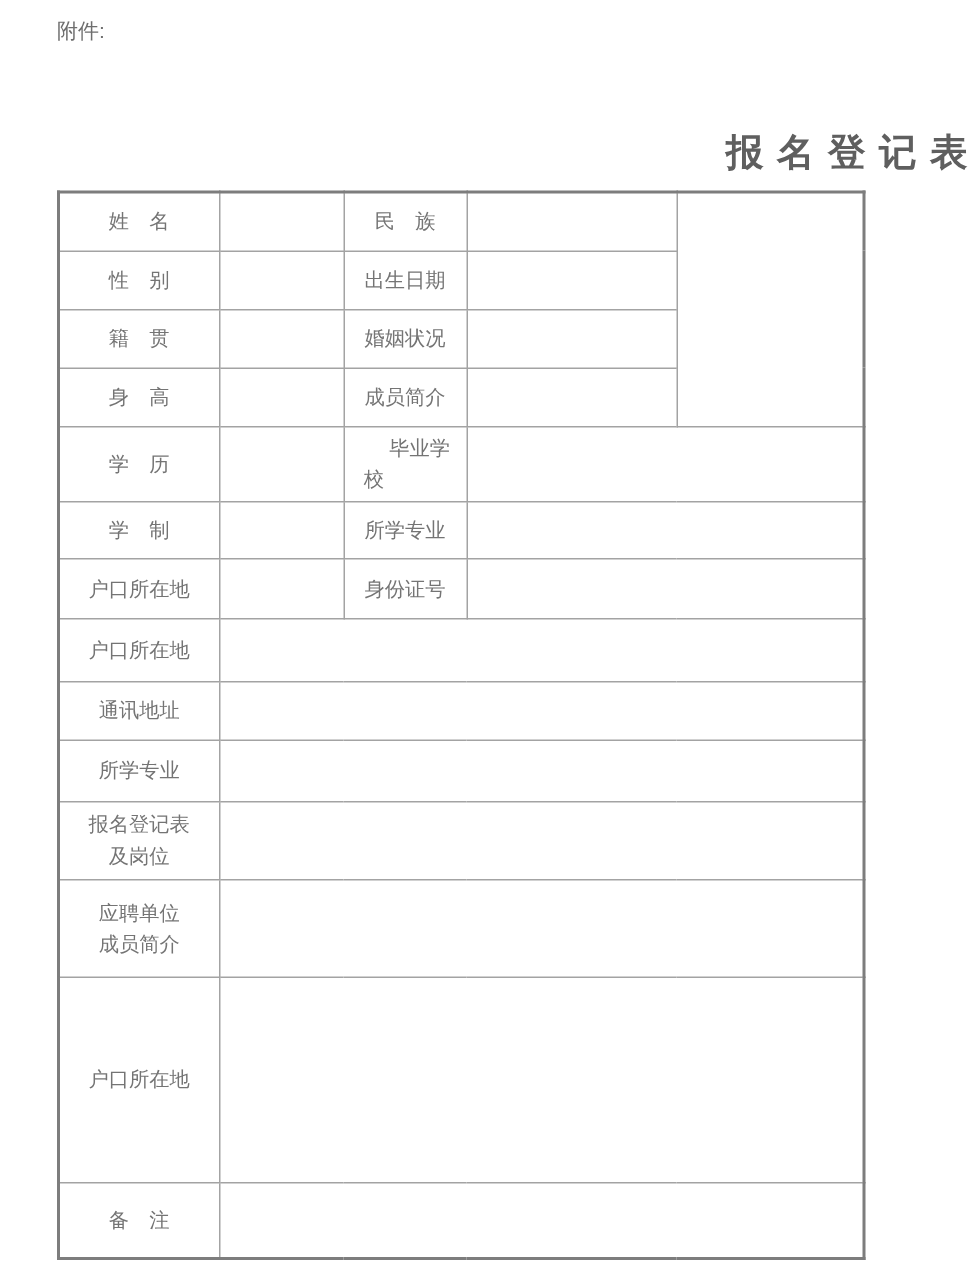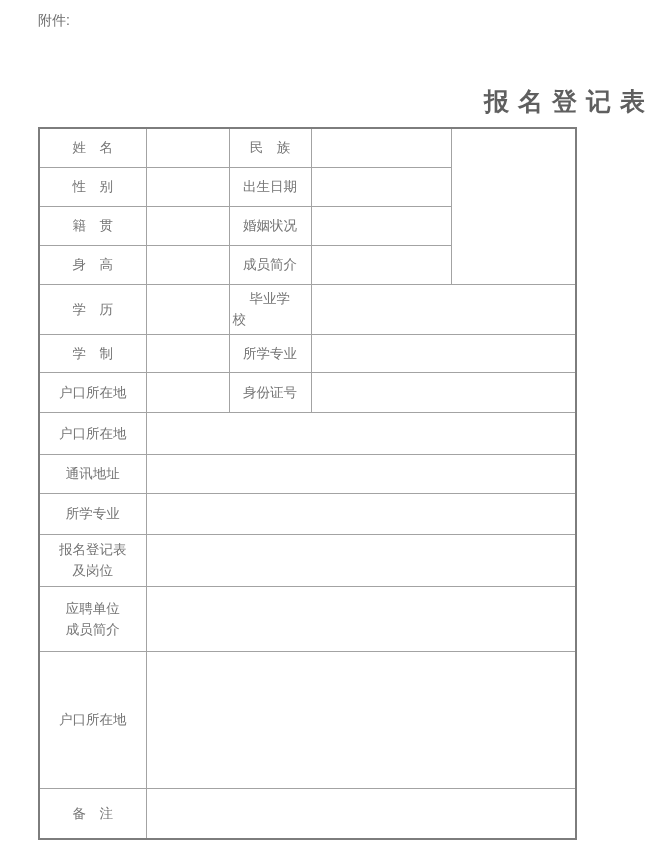--- a/index.html
+++ b/index.html
@@ -58,21 +58,21 @@
     font-size: 13.5px;
     padding: 0;
   }
   td.lab {
     text-align: center;
     white-space: pre-line;
     line-height: 21px;
   }
   td.lab.wrap-left {
     text-align: left;
-    padding-left: 3px;
+    padding-left: 13px;
     text-indent: 17px;
   }
   td.val {
     background: #ffffff;
   }
 </style>
 </head>
 <body>
 
 <div class="page">

